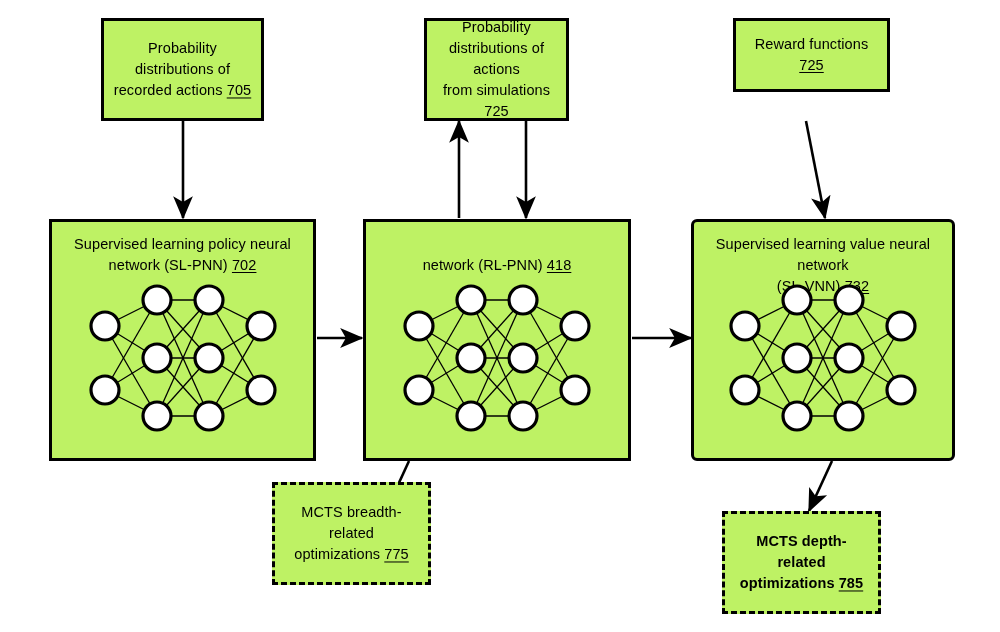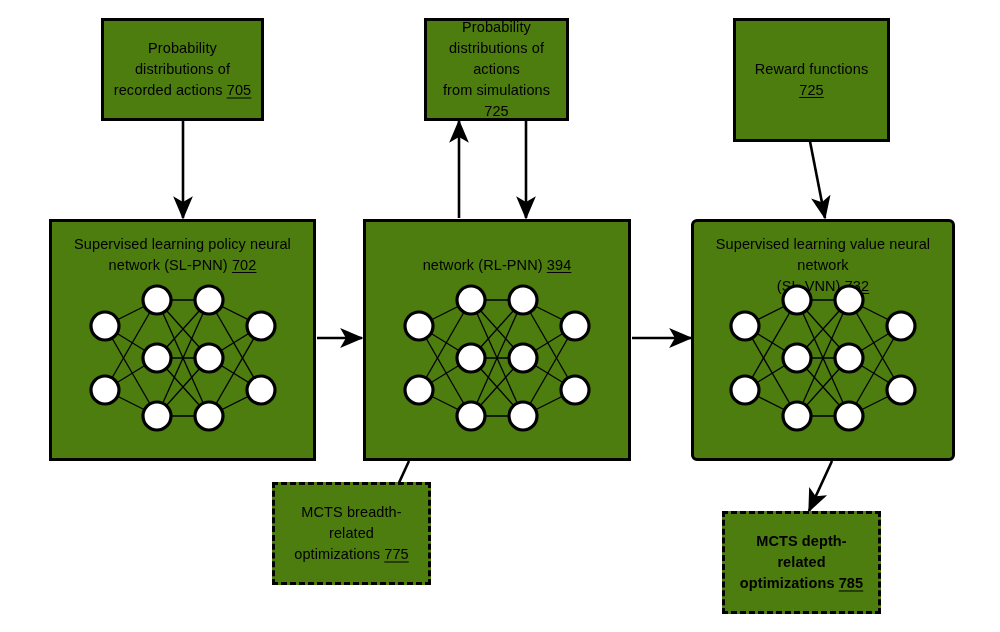--- a/index.html
+++ b/index.html
@@ -23,21 +23,21 @@
     position: absolute;
     left: 0;
     top: 0;
     width: 1000px;
     height: 632px;
     pointer-events: none;
   }
   .node-box {
     position: absolute;
     box-sizing: border-box;
-    background: #4d7c0f;
+    background: #bef264;
     border: 3px solid #000000;
   }
   .node-box.dashed {
     border: 3px dashed #000000;
   }
   .box-caption {
     position: absolute;
     left: 0;
     right: 0;
     text-align: center;
@@ -127,21 +127,21 @@
   </div>
 
   <div class="node-box top-box" style="left:424px; top:18px; width:145px; height:103px;">
     <div class="box-caption">
       <span>Probability</span><br>
       <span>distributions of actions</span><br>
       <span>from simulations </span><span class="ref">725</span>
     </div>
   </div>
 
-  <div class="node-box top-box" style="left:733px; top:18px; width:157px; height:124px;">
+  <div class="node-box top-box" style="left:733px; top:18px; width:157px; height:74px;">
     <div class="box-caption">
       <span>Reward functions </span><span class="ref">725</span>
     </div>
   </div>
 
   <div class="node-box net-box" style="left:49px; top:219px; width:267px; height:242px;">
     <div class="box-caption">
       <span>Supervised learning policy neural</span><br>
       <span>network (SL-PNN) </span><span class="ref">702</span>
     </div>
@@ -182,21 +182,21 @@
             <circle cx="178" cy="48" r="14" fill="#ffffff" stroke="#000000" stroke-width="3.2"></circle>
             <circle cx="178" cy="112" r="14" fill="#ffffff" stroke="#000000" stroke-width="3.2"></circle>
           </g>
         </svg>
     </div>
   </div>
 
   <div class="node-box net-box" style="left:363px; top:219px; width:268px; height:242px;">
     <div class="box-caption">
       <br>
-      <span>network (RL-PNN) </span><span class="ref">394</span>
+      <span>network (RL-PNN) </span><span class="ref">418</span>
     </div>
     <div class="nn-wrap" style="top:56px;">
       <svg class="nn-svg" width="200" height="160" viewBox="0 0 200 160">
           <g>
             <line x1="22" y1="48" x2="74" y2="22" stroke="#000000" stroke-width="1.3"></line>
             <line x1="22" y1="48" x2="74" y2="80" stroke="#000000" stroke-width="1.3"></line>
             <line x1="22" y1="48" x2="74" y2="138" stroke="#000000" stroke-width="1.3"></line>
             <line x1="22" y1="112" x2="74" y2="22" stroke="#000000" stroke-width="1.3"></line>
             <line x1="22" y1="112" x2="74" y2="80" stroke="#000000" stroke-width="1.3"></line>
             <line x1="22" y1="112" x2="74" y2="138" stroke="#000000" stroke-width="1.3"></line>

